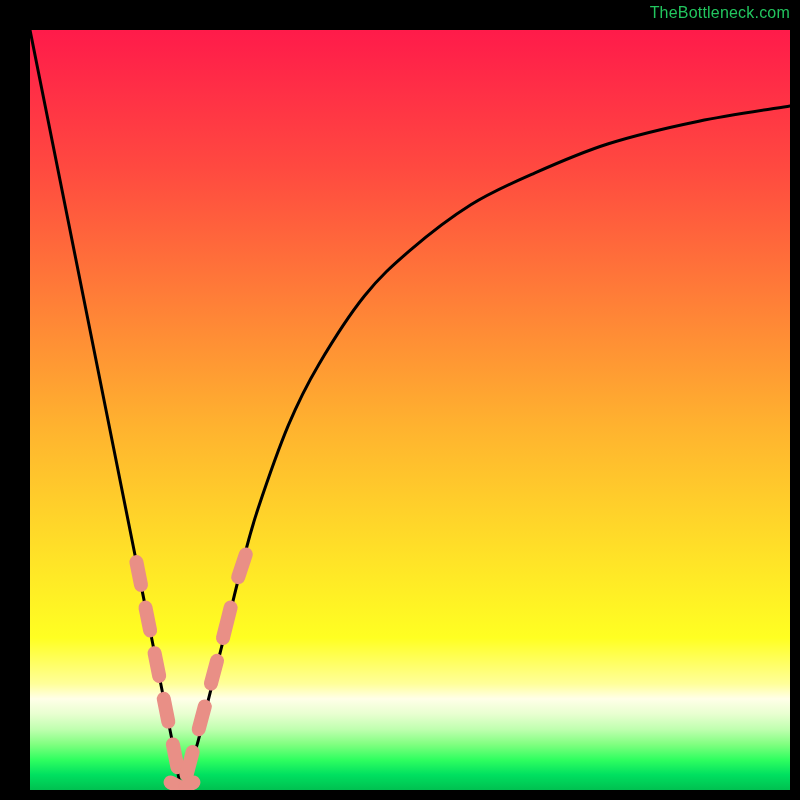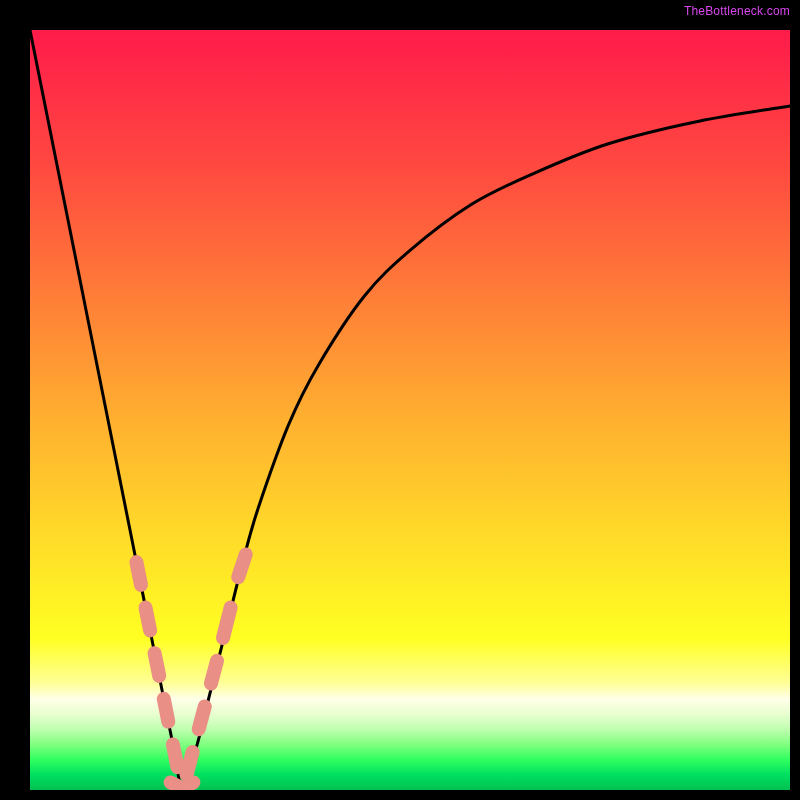--- a/index.html
+++ b/index.html
@@ -14,22 +14,22 @@
   .frame {
     position: relative;
     width: 800px;
     height: 800px;
     background: #000;
   }
   .watermark {
     position: absolute;
     top: 4px;
     right: 10px;
-    color: #d946ef;
-    font-size: 12px;
+    color: #22c55e;
+    font-size: 16px;
     font-weight: 500;
     letter-spacing: 0.2px;
     z-index: 50;
     user-select: none;
   }
   .plot-area {
     position: absolute;
     left: 30px;
     top: 30px;
     width: 760px;

